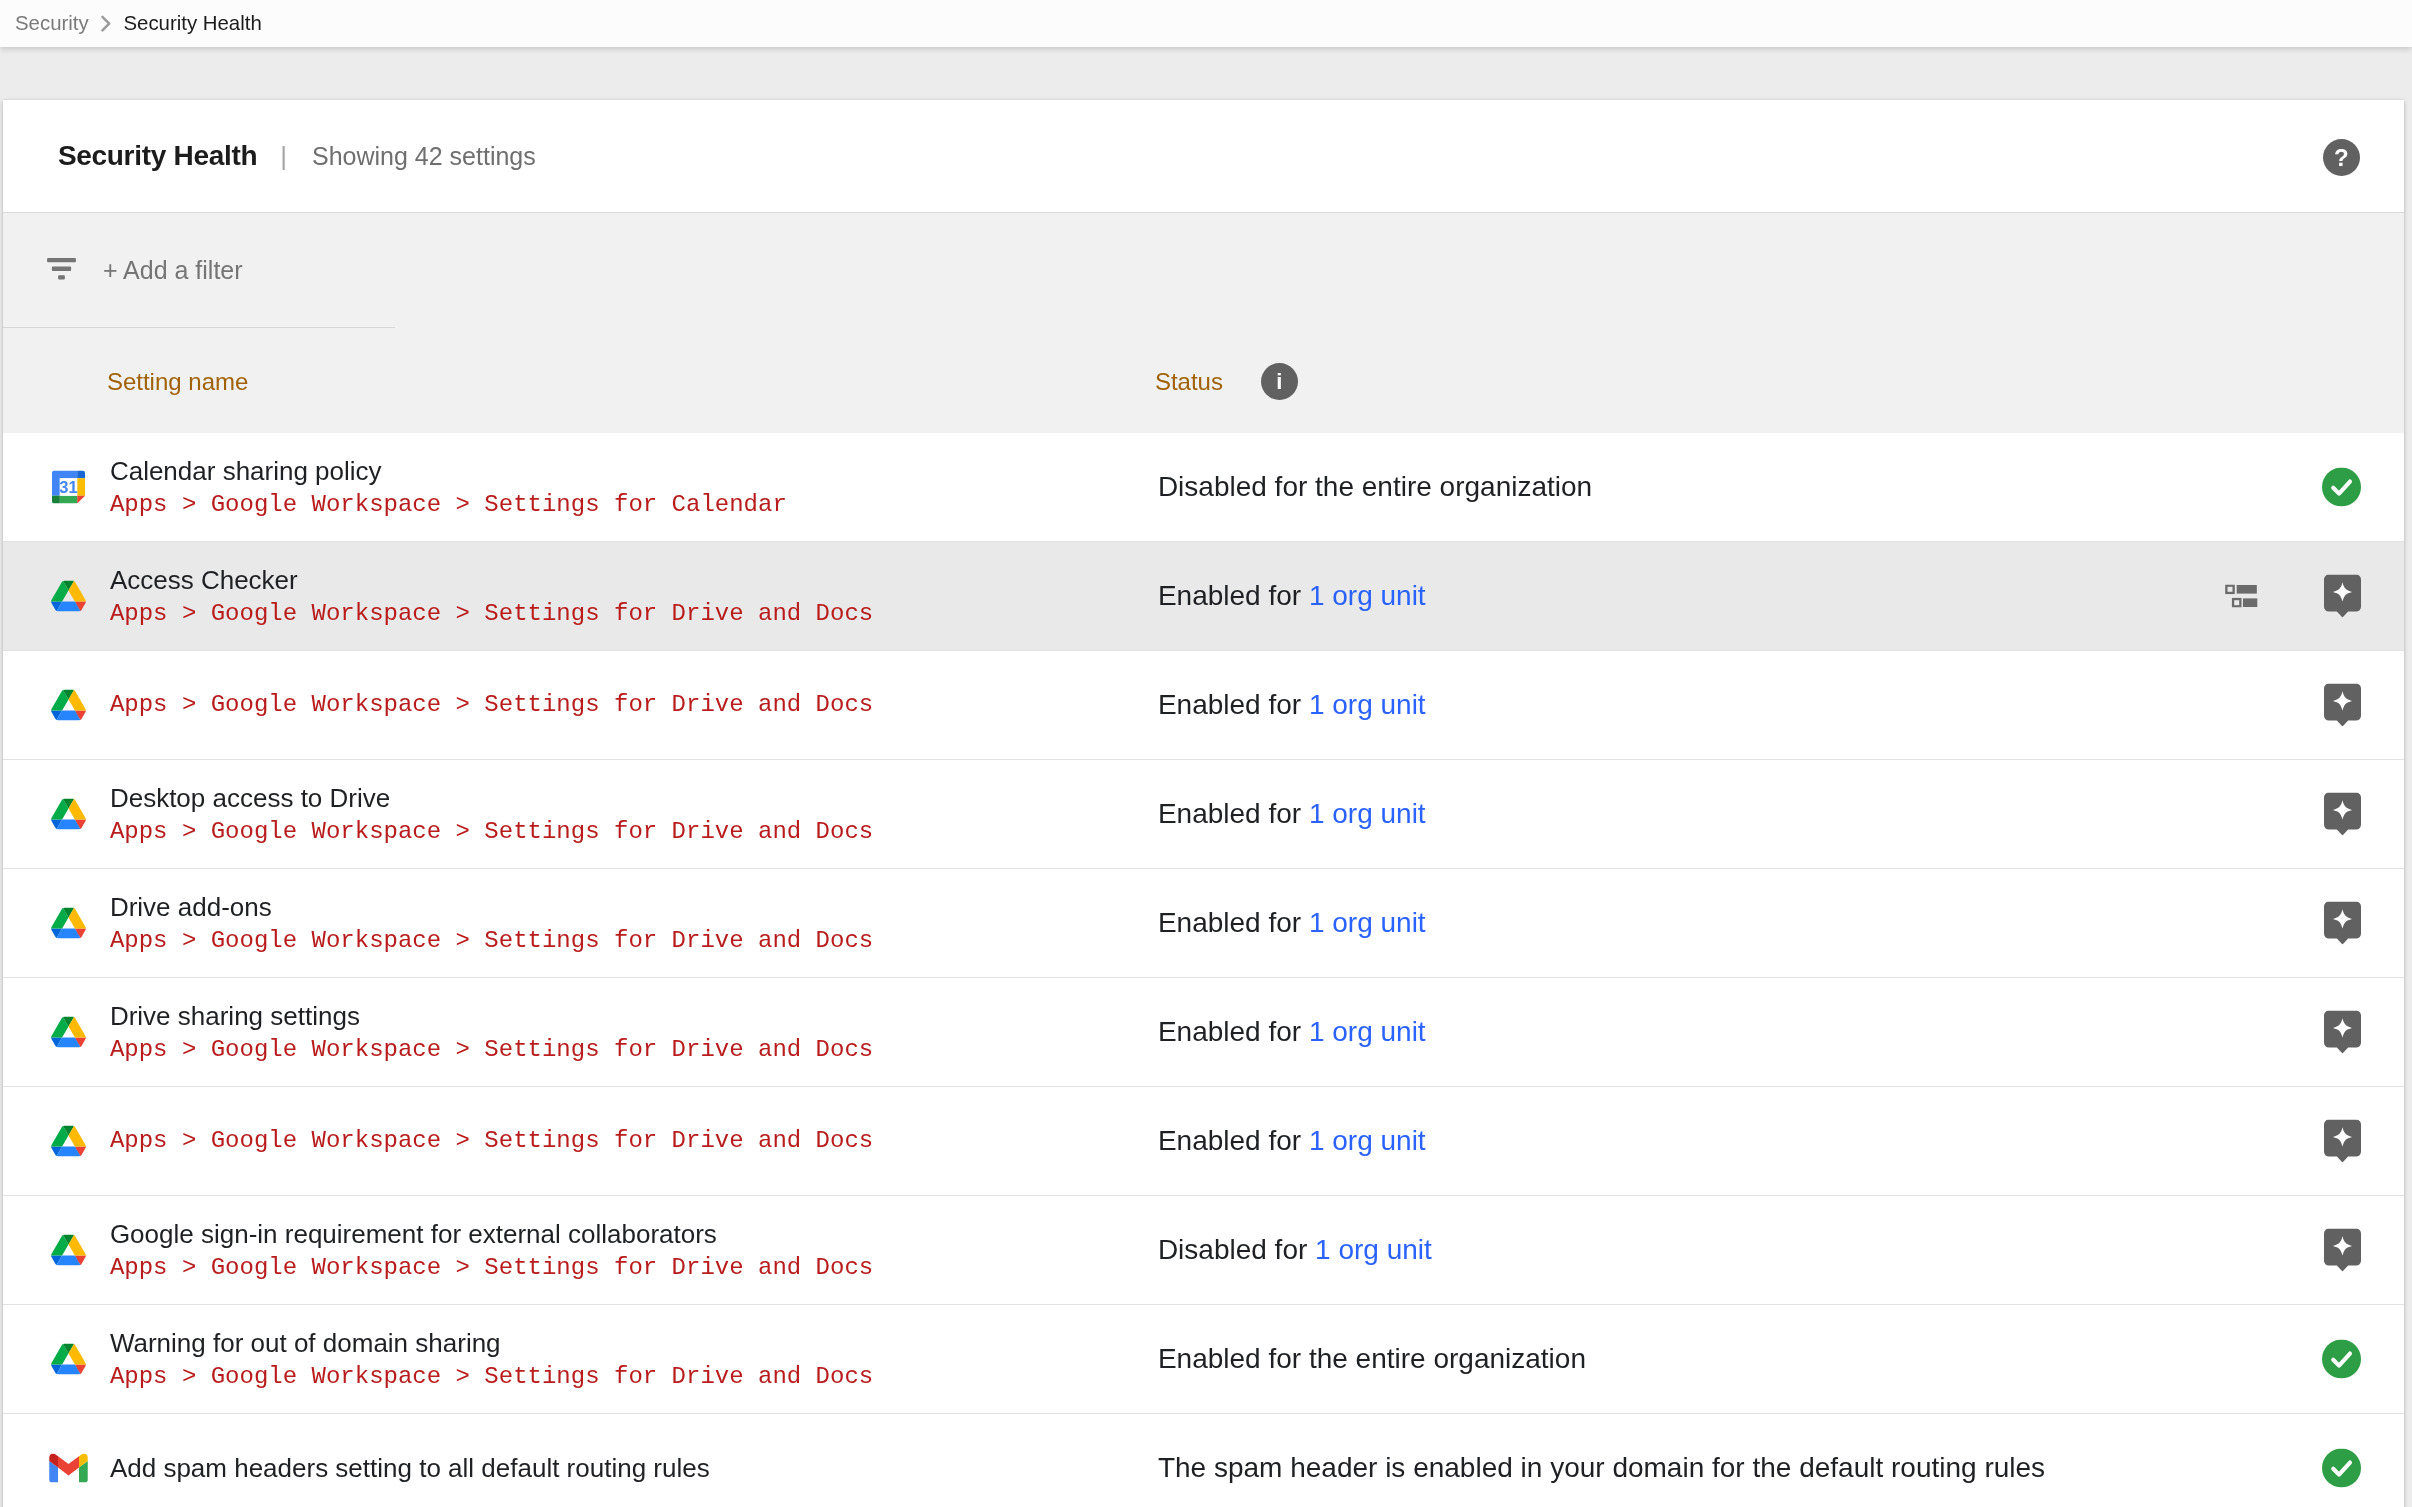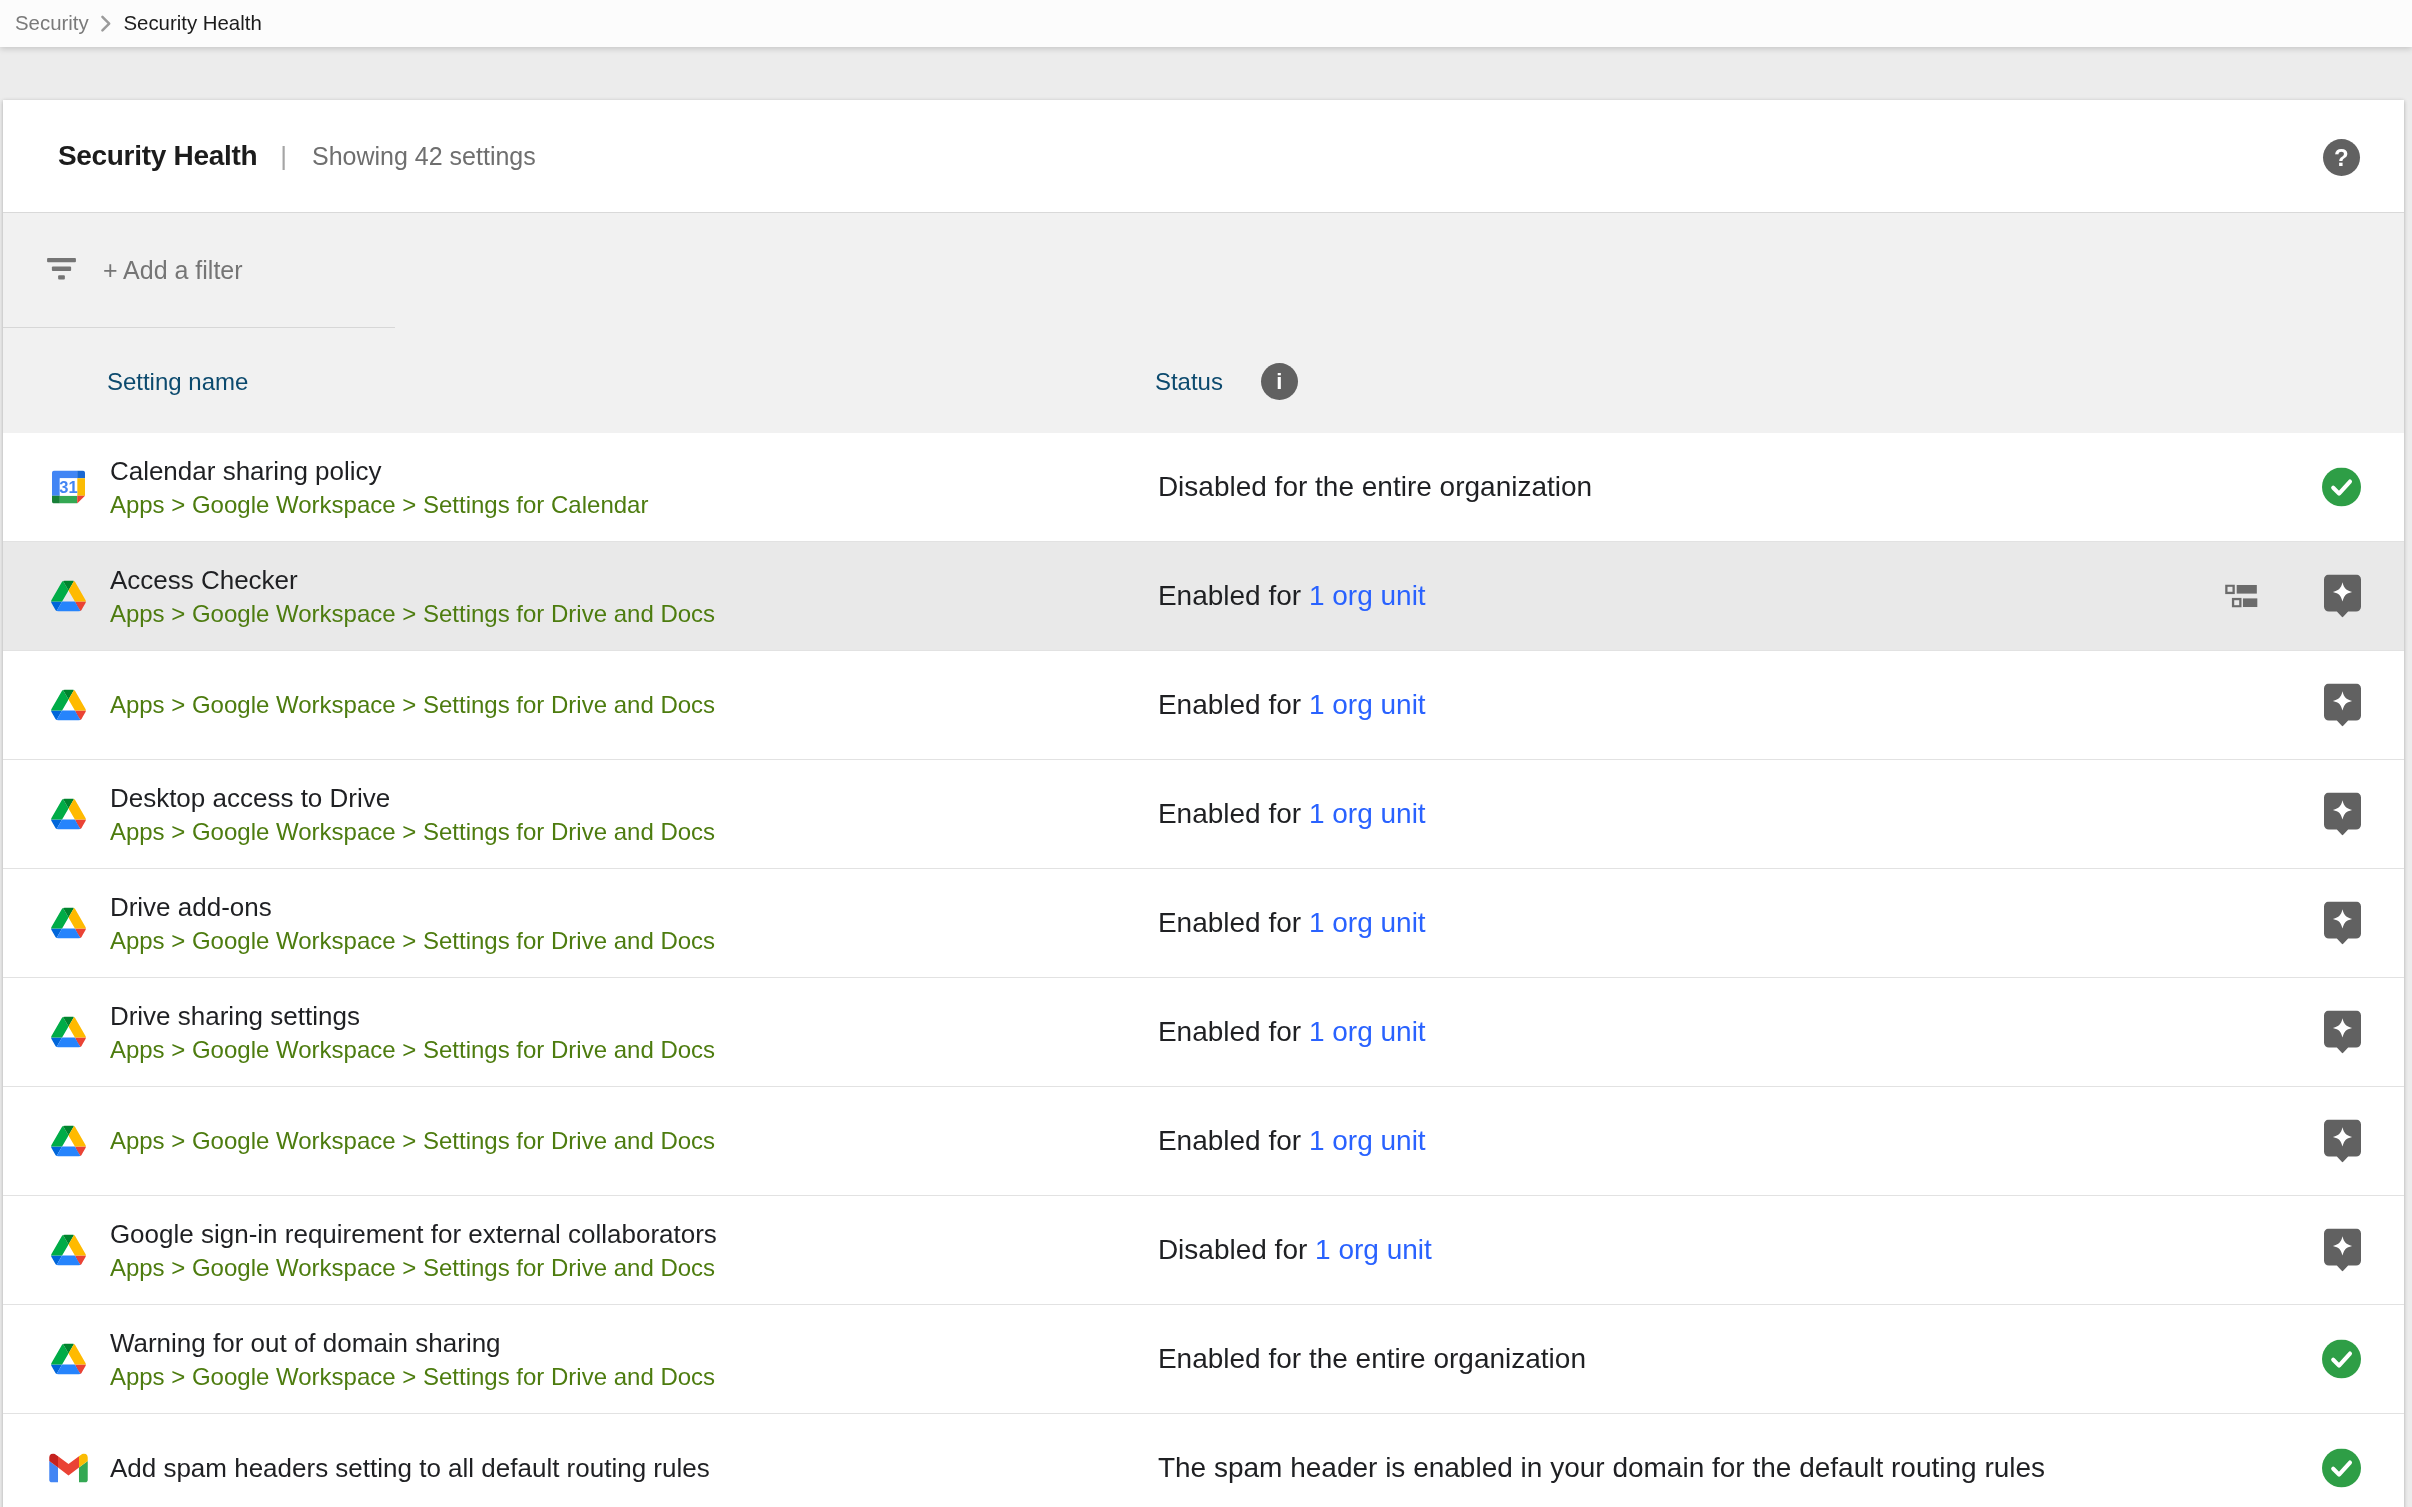--- a/index.html
+++ b/index.html
@@ -46,39 +46,39 @@
   .filter-row{position:relative;height:114px;}
   .filter-icon{position:absolute;left:43px;top:43px;}
   .add-filter{
     position:absolute;left:100px;top:0;height:114px;display:flex;align-items:center;
     font-size:25px;color:#757575;cursor:pointer;
   }
   .partial-divider{position:absolute;left:0;top:114px;width:392px;height:1px;background:#d7d7d7;}
   .table-header{position:absolute;left:0;top:115px;height:107px;width:100%;}
   .col-label{
     position:absolute;top:0;height:100%;display:flex;align-items:center;
-    font-size:24px;color:#0c4a6e;font-weight:500;
+    font-size:24px;color:#a16207;font-weight:500;
   }
   .col-setting{left:104px;}
   .col-status{left:1152px;}
   .info-icon{position:absolute;left:1258px;top:35px;width:37px;height:37px;font-size:22px;cursor:pointer;}
   
   .rows{position:absolute;left:0;top:333px;width:100%;}
   .row{
     position:relative;height:109px;background:#fff;
     border-bottom:1px solid #e2e2e2;box-sizing:border-box;cursor:pointer;
   }
   .row.highlighted{background:#e9e9e9;}
   .row-icon{
     position:absolute;left:45px;top:50%;transform:translateY(-50%);
     width:41px;display:flex;justify-content:center;align-items:center;
   }
   .row-text{position:absolute;left:107px;top:50%;transform:translateY(-50%);}
   .row-title{font-size:26px;color:#1f2023;line-height:36px;white-space:nowrap;}
-  .row-path{font-size:24px;color:#4d7c0f;line-height:32px;white-space:nowrap;}
+  .row-path{font-size:24px;color:#b91c1c;line-height:32px;white-space:nowrap;font-family:Liberation Mono, monospace;}
   .row-status{
     position:absolute;left:1155px;top:50%;transform:translateY(-50%);
     font-size:28px;color:#1f2023;white-space:pre;
   }
   .status-link{color:#2962ff;text-decoration:none;cursor:pointer;}
   .rules-slot{position:absolute;right:146px;top:50%;transform:translateY(-50%);display:flex;}
   .trailing{position:absolute;right:43px;top:50%;transform:translateY(-50%);display:flex;}
 </style>
 </head>
 <body>

